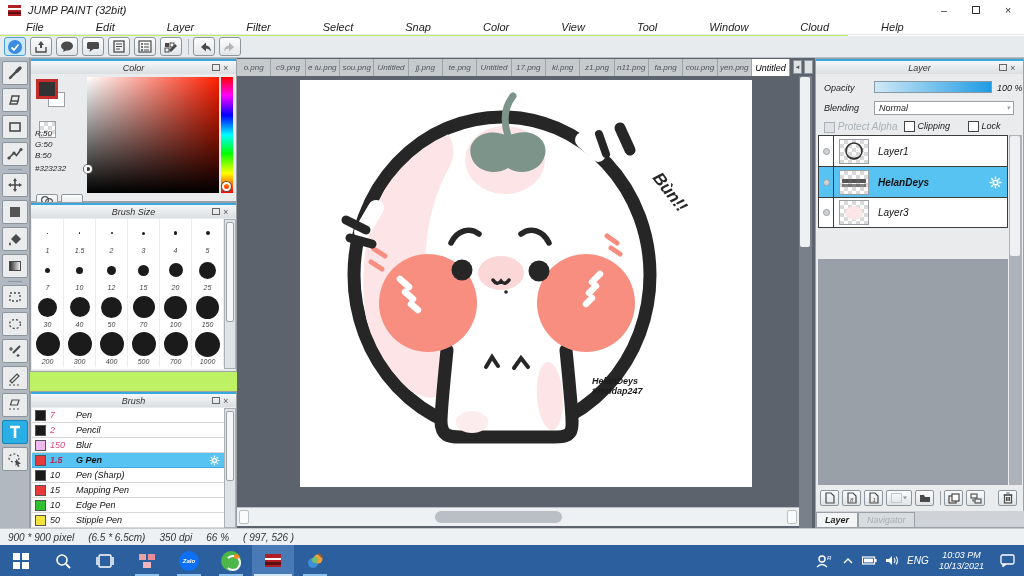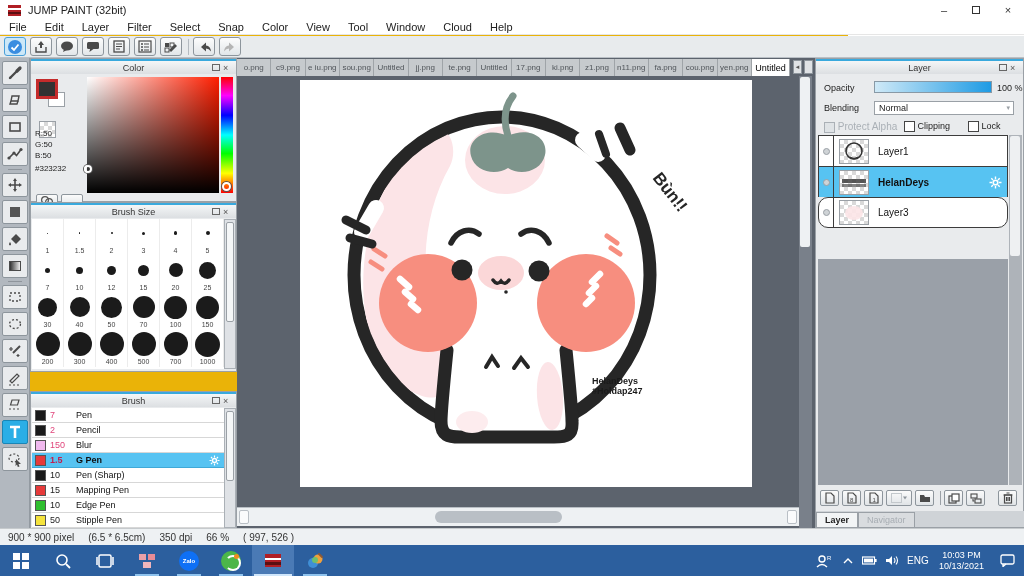--- a/index.html
+++ b/index.html
@@ -1,32 +1,32 @@
 <!DOCTYPE html>
 <html><head>
 <meta charset="utf-8">
 <style>
   * { margin:0; padding:0; box-sizing:border-box; }
   html,body { width:1024px; height:576px; overflow:hidden; font-family:"Liberation Sans",sans-serif; background:#fff; }
   .abs { position:absolute; }
-  #screen { position:relative; width:848px; height:576px; background:#eab308; }
+  #screen { position:relative; width:848px; height:576px; background:#bef264;font-style:italic; }
 
   
   #titlebar { left:0; top:0; width:1024px; height:20px; background:#fff; display:flex; align-items:center; }
   #app-logo { width:13px; height:11px; margin-left:8px; background:#b01e24; position:relative; }
   #app-logo:before { content:""; position:absolute; left:0; top:3px; width:13px; height:2px; background:#fff; }
   #app-logo:after { content:""; position:absolute; left:0; top:7px; width:13px; height:2px; background:#5a0f12; }
   #title-text { font-size:11px; color:#222; margin-left:7px; }
   #win-controls { margin-left:auto; display:flex; height:20px; }
   .winbtn { width:32px; height:20px; display:flex; align-items:center; justify-content:center; font-size:11px; color:#333; }
   .restore-box { width:8px; height:8px; border:1px solid #333; }
 
   
   #menubar { left:0; top:20px; width:1024px; height:15px; background:#fff; display:flex; align-items:center; border-bottom:1px solid #e6e6e6; }
-  .menu-item { font-size:11px; color:#222; padding:0 9px; line-height:15px; }
+  .menu-item { font-size:11px; color:#222; padding:0 26px; line-height:15px; }
 
   
   #toolbar { left:0; top:36px; width:1024px; height:22px; background:#e8ebed; border-bottom:1px solid #b9bfc5; display:flex; align-items:center; }
   .tbtn { width:22px; height:19px; margin-left:4px; background:linear-gradient(#fdfdfd,#e2e6e9); border:1px solid #8d959c; border-radius:3px; display:flex; align-items:center; justify-content:center; }
   .tbtn.active { background:#cde8f8; border-color:#4a9fd8; }
   .tb-sep { width:1px; height:16px; background:#b4bac0; margin-left:6px; }
 
   
   #toolcol { left:0; top:58px; width:30px; height:470px; background:#b2b8bf; border-right:1px solid #939aa1; }
   .tool { width:26px; height:24px; margin:3px auto 0; background:#e9ebed; border:1px solid #8d959c; border-radius:2px; display:flex; align-items:center; justify-content:center; }
@@ -91,21 +91,21 @@
   
   #layerPanel { left:815px; top:58px; width:209px; height:470px; }
   .lp-label { font-size:9px; color:#222; }
   #opacity-slider { left:58px; top:22px; width:118px; height:12px; border:1px solid #8899a6; background:linear-gradient(to right,#cfe9f7,#1e9be4); }
   #blend-select { left:58px; top:42px; width:140px; height:14px; background:#fff; border:1px solid #9aa0a6; font-size:9px; color:#222; display:flex; align-items:center; padding-left:4px; }
   #blend-select .arrow { margin-left:auto; margin-right:3px; color:#9aa0a6; font-size:7px; }
   .chk { width:11px; height:11px; border:1px solid #444; background:#fff; display:inline-block; vertical-align:middle; }
   .chk.dis { border-color:#aab0b6; background:#dfe3e6; }
   #layer-list { left:2px; top:76px; width:190px; }
   .lrow { height:31px; background:#fff; border:1px solid #3c3c3c; border-bottom:none; display:flex; align-items:center; }
-  .lrow:last-child { border-bottom:1px solid #3c3c3c;border-radius:10px; }
+  .lrow:last-child { border-bottom:1px solid #3c3c3c; }
   .lrow.sel { background:#57c3f2; }
   .vis-cell { width:15px; height:100%; border-right:1px solid #3c3c3c; display:flex; align-items:center; justify-content:center; }
   .vis-dot { width:7px; height:7px; border-radius:50%; background:#cfd3d6; border:1px solid #9aa0a6; }
   .lthumb { width:30px; height:25px; margin-left:5px; border:1px solid #9aa0a6; position:relative; }
   .lname { font-size:10px; color:#111; margin-left:9px; }
   .lrow.sel .lname { font-weight:bold; }
   .lgear { margin-left:auto; margin-right:5px; }
   #layer-filler { left:2px; top:200px; width:190px; height:226px; background:#9aa0a8; }
   #layer-vscroll { left:193px; top:76px; width:13px; height:350px; background:#aeb3b9; }
   #layer-vscroll .vt { position:absolute; left:1px; top:1px; width:10px; height:120px; background:#eef0f2; border-radius:2px; }

